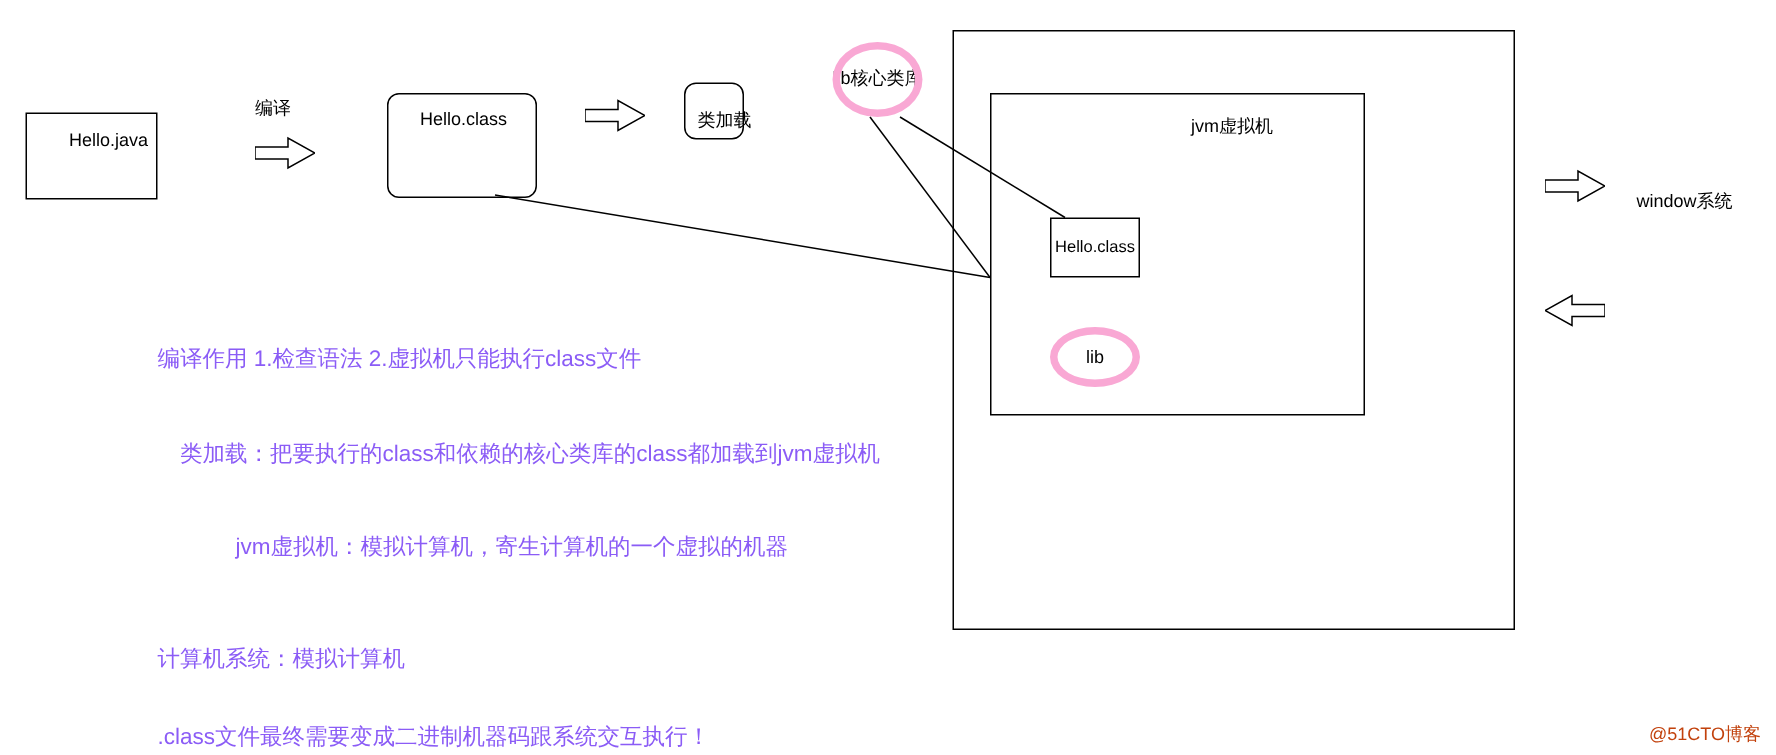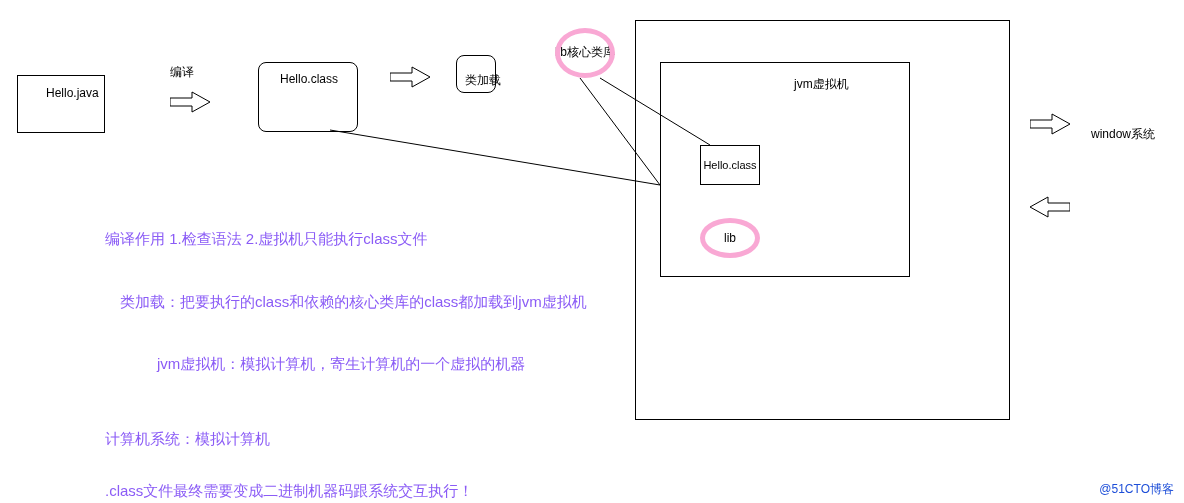--- a/index.html
+++ b/index.html
@@ -5,21 +5,21 @@
     * { margin: 0; padding: 0; box-sizing: border-box; }
     body { font-family: Arial, sans-serif; font-size: 12px; width: 1184px; height: 503px; position: relative; background: #fff; color: #000; }
     .abs { position: absolute; }
     .box { border: 1px solid #000; }
     .rbox { border: 1px solid #000; border-radius: 8px; }
     .oval { border: 5px solid #f9a8d4; border-radius: 50%; display: flex; align-items: center; justify-content: center; }
     .txt { font-size: 12px; margin-top: 36px; }
     .note { font-size: 15px; color: #8b5cf6; }
     .inner-box { border: 1px solid #000; display: flex; align-items: center; justify-content: center; font-size: 11px; }
     svg.arrow { position: absolute; }
-    .watermark { position: absolute; right: 10px; bottom: 5px; color: #1d4ed8; font-size: 12px; }
+    .watermark { position: absolute; right: 10px; bottom: 5px; color: #c2410c; font-size: 12px; }
     line.connector { stroke: #000; stroke-width: 1; }
   </style>
 </head>
 <body>
 
 <div class="abs txt" style="left:46px; top:50px;">Hello.java</div>
 <div class="abs box" style="left:17px; top:75px; width:88px; height:58px;"></div>
 
 <div class="abs txt" style="left:170px; top:28px;">编译</div>
 

